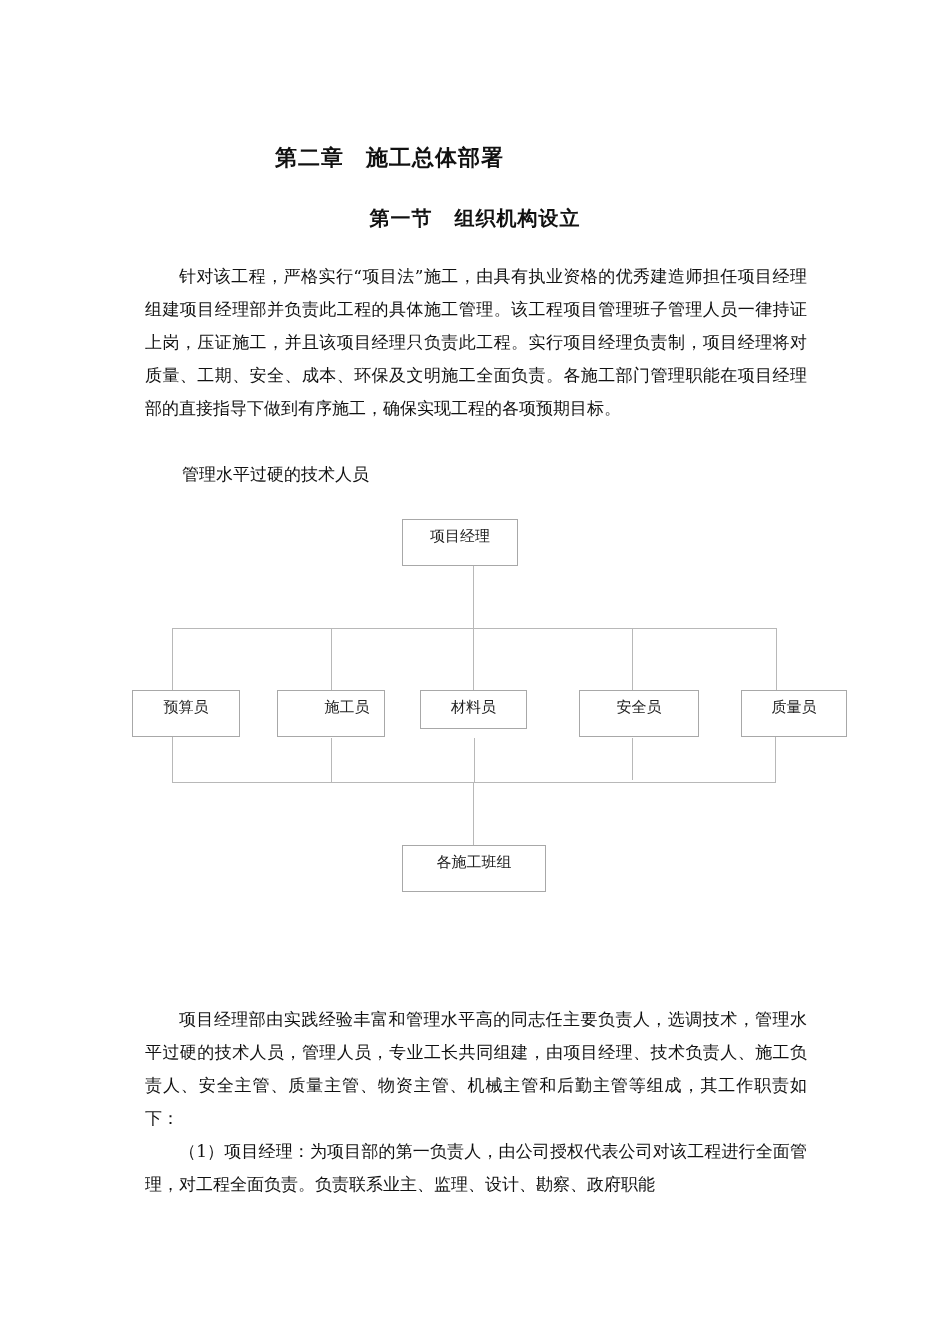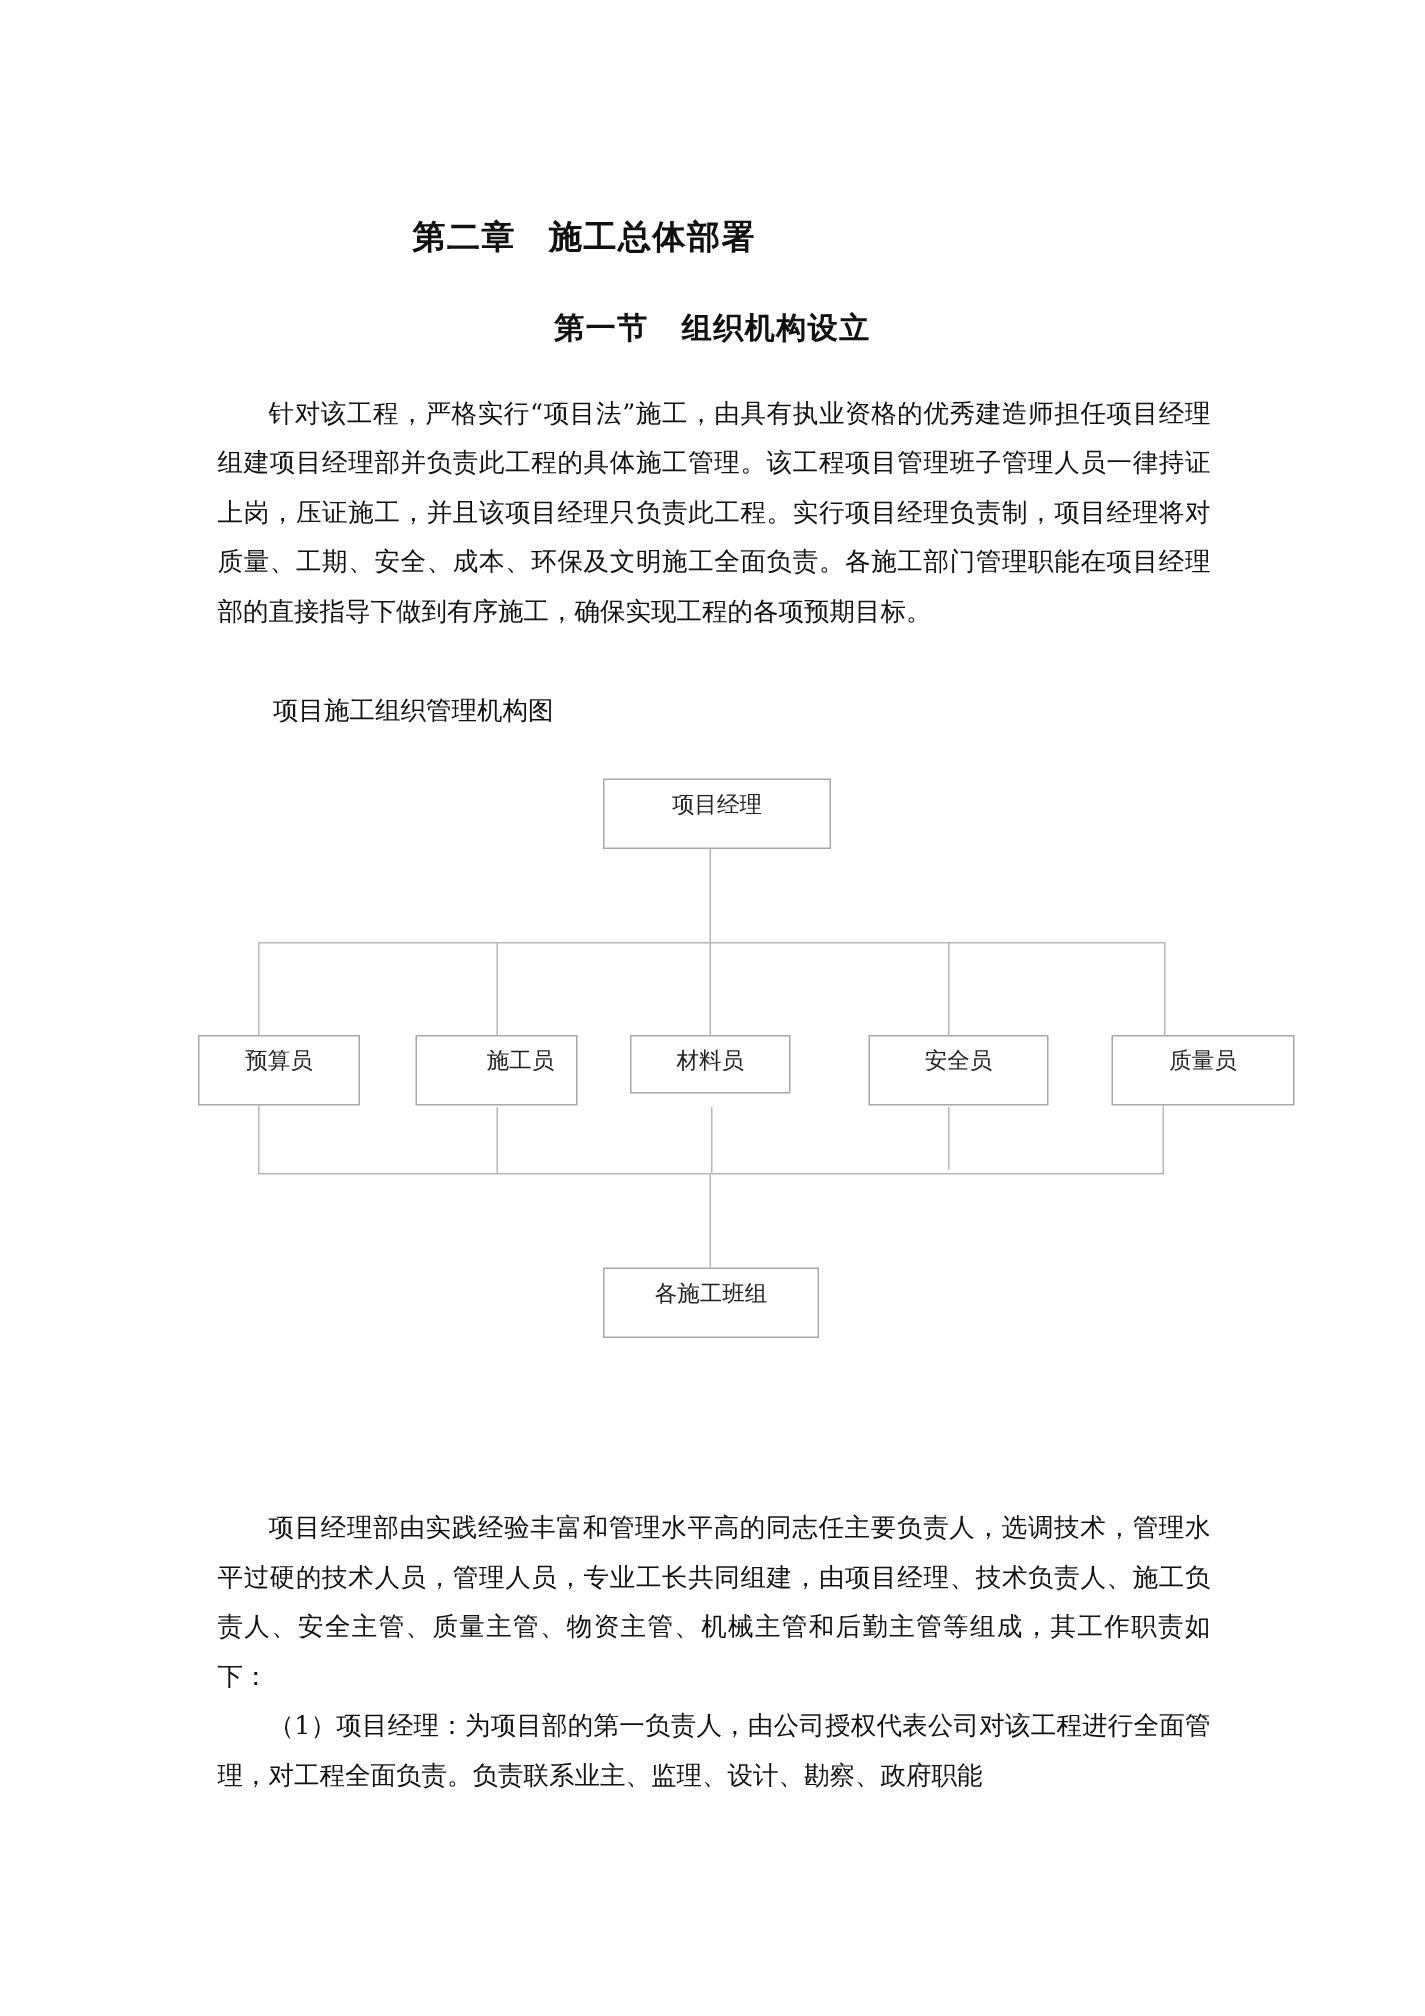--- a/index.html
+++ b/index.html
@@ -26,46 +26,46 @@
 <div class="h1">
   <span>第二章</span><span class="gap"></span><span>施工总体部署</span>
 </div>
 
 <div class="h2">
   <span>第一节</span><span class="gap"></span><span>组织机构设立</span>
 </div>
 
 <div class="para p1">针对该工程，严格实行“项目法”施工，由具有执业资格的优秀建造师担任项目经理组建项目经理部并负责此工程的具体施工管理。该工程项目管理班子管理人员一律持证上岗，压证施工，并且该项目经理只负责此工程。实行项目经理负责制，项目经理将对质量、工期、安全、成本、环保及文明施工全面负责。各施工部门管理职能在项目经理部的直接指导下做到有序施工，确保实现工程的各项预期目标。</div>
 
-<div class="caption">项目施工组织管理机构图</div>
+<div class="caption">管理水平过硬的技术人员</div>
 
 <div>
 
   <div class="ln" style="left:473px; top:565px; width:1px; height:63px;"></div>
   <div class="ln" style="left:172px; top:628px; width:604px; height:1px;"></div>
   <div class="ln" style="left:172px; top:628px; width:1px; height:62px;"></div>
   <div class="ln" style="left:331px; top:628px; width:1px; height:62px;"></div>
   <div class="ln" style="left:473px; top:628px; width:1px; height:62px;"></div>
   <div class="ln" style="left:632px; top:628px; width:1px; height:62px;"></div>
   <div class="ln" style="left:776px; top:628px; width:1px; height:62px;"></div>
 
   <div class="ln" style="left:172px; top:736px; width:1px; height:46px;"></div>
   <div class="ln" style="left:331px; top:738px; width:1px; height:44px;"></div>
   <div class="ln" style="left:474px; top:738px; width:1px; height:44px;"></div>
   <div class="ln" style="left:632px; top:738px; width:1px; height:42px;"></div>
   <div class="ln" style="left:775px; top:736px; width:1px; height:46px;"></div>
   <div class="ln" style="left:172px; top:782px; width:604px; height:1px;"></div>
   <div class="ln" style="left:473px; top:782px; width:1px; height:63px;"></div>
 
-  <div class="box" style="left:402px; top:519px; width:152px; height:47px;">项目经理</div>
+  <div class="box" style="left:402px; top:519px; width:116px; height:47px;">项目经理</div>
 
   <div class="box" style="left:100px; top:690px; width:108px; height:47px;margin-left:32px;">预算员</div>
   <div class="box" style="left:277px; top:690px; width:108px; height:47px;padding-left:32px;">施工员</div>
   <div class="box" style="left:420px; top:690px; width:107px; height:39px;">材料员</div>
   <div class="box" style="left:579px; top:690px; width:120px; height:47px;">安全员</div>
-  <div class="box" style="left:741px; top:690px; width:122px; height:47px;">质量员</div>
+  <div class="box" style="left:741px; top:690px; width:106px; height:47px;">质量员</div>
 
   <div class="box" style="left:402px; top:845px; width:144px; height:47px;">各施工班组</div>
 </div>
 
 <div class="para p2">项目经理部由实践经验丰富和管理水平高的同志任主要负责人，选调技术，管理水平过硬的技术人员，管理人员，专业工长共同组建，由项目经理、技术负责人、施工负责人、安全主管、质量主管、物资主管、机械主管和后勤主管等组成，其工作职责如下：</div>
 
 <div class="para p3">（1）项目经理：为项目部的第一负责人，由公司授权代表公司对该工程进行全面管理，对工程全面负责。负责联系业主、监理、设计、勘察、政府职能</div>
 
 </body></html>

